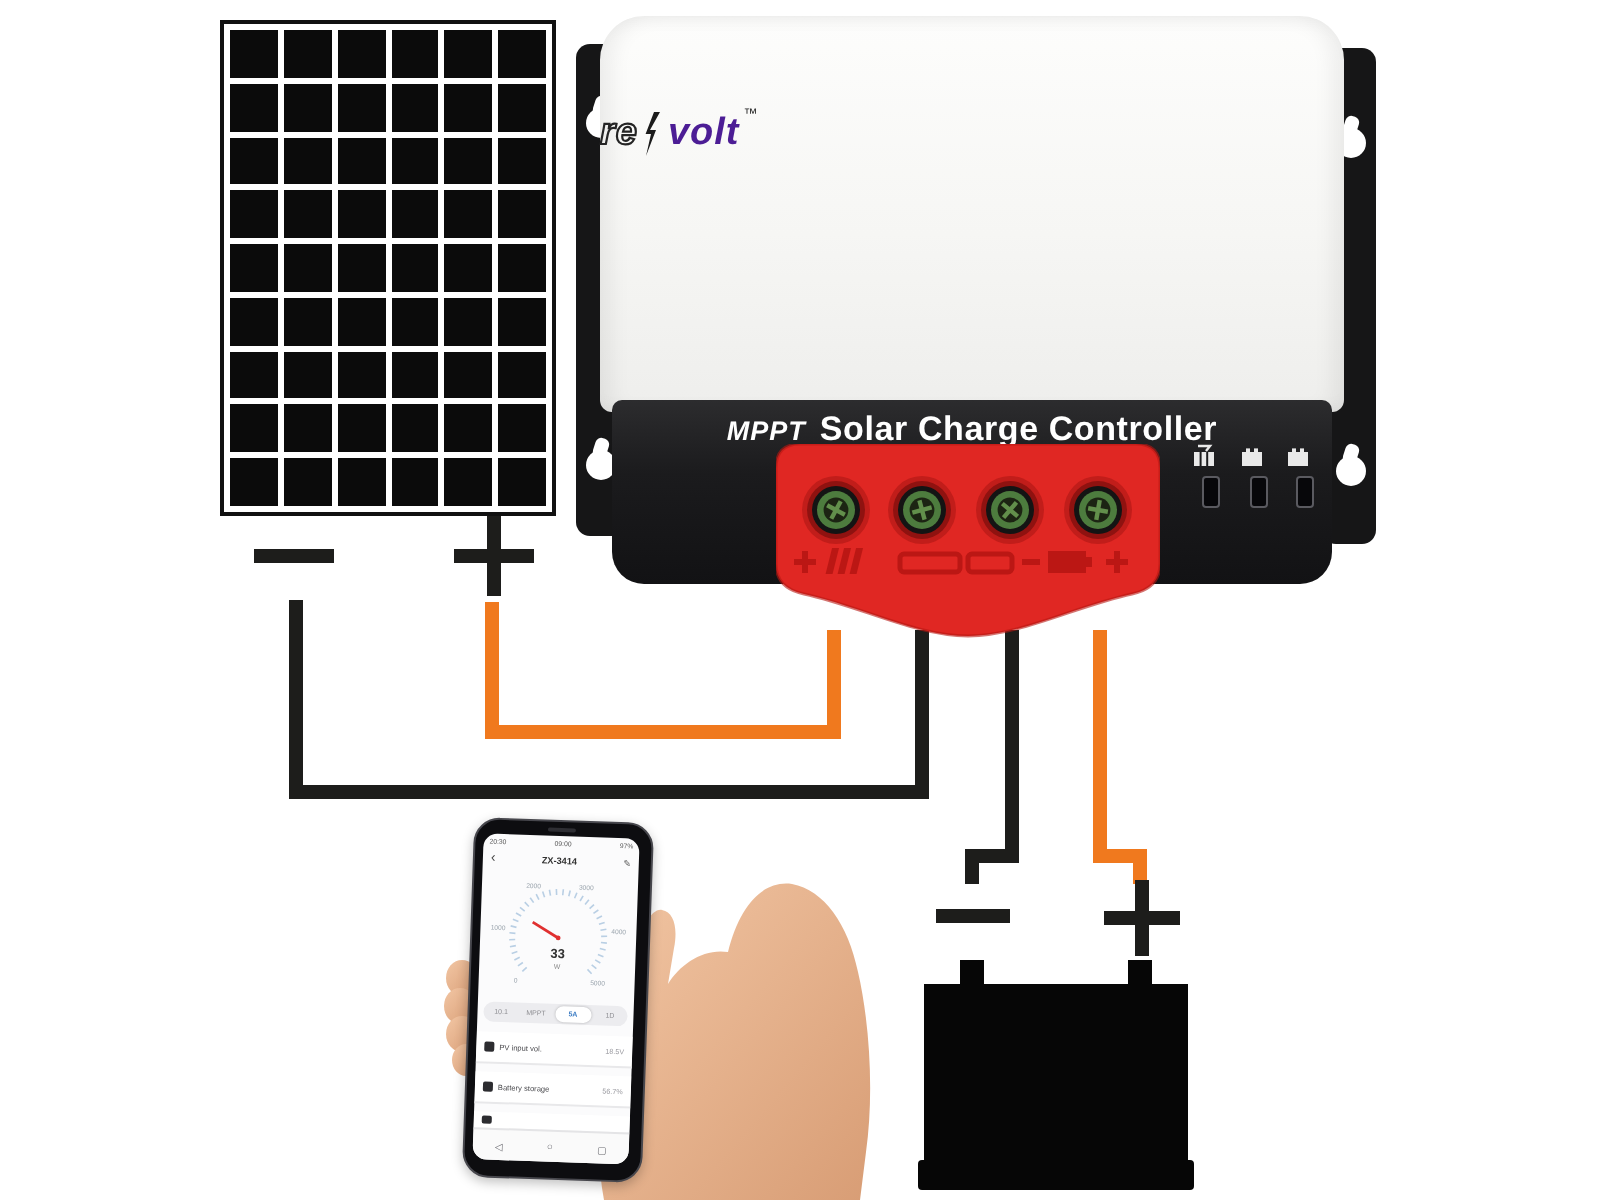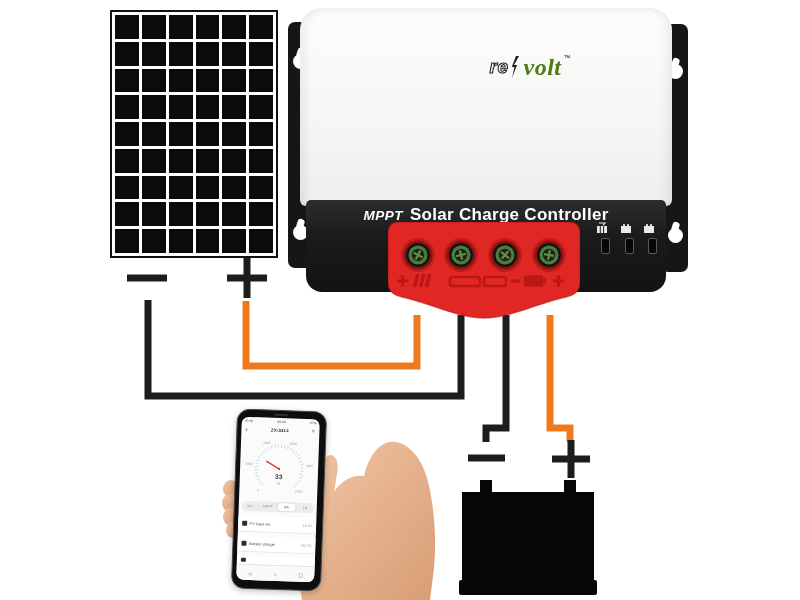--- a/index.html
+++ b/index.html
@@ -20,24 +20,24 @@
   .keyhole:before{content:"";position:absolute;left:4px;top:-6px;width:7px;height:10px;
                   background:#fff;border-radius:3px;transform:rotate(18deg);}
   #ctrl-body{left:300px;top:8px;width:372px;height:198px;
              background:linear-gradient(180deg,#fdfdfc 0%,#f6f6f4 55%,#eeeeec 100%);
              border-radius:22px 22px 6px 6px;
              box-shadow:inset -6px 0 10px rgba(0,0,0,0.06), inset 6px 0 10px rgba(0,0,0,0.06);}
   #ctrl-band{left:306px;top:200px;width:360px;height:92px;
              background:linear-gradient(180deg,#2c2c2e 0%,#1b1b1d 40%,#121214 100%);
              border-radius:5px 5px 16px 16px;}
   #brand{left:300px;top:50px;width:372px;height:34px;display:flex;align-items:center;
-         justify-content:center;gap:2px;margin-left:44px;}
+         justify-content:flex-start;gap:2px;}
   #brand .pre{font-size:19px;font-style:italic;color:transparent;-webkit-text-stroke:1.1px #242424;
               font-weight:600;letter-spacing:.5px;}
-  #brand .post{font-size:24px;font-style:italic;font-weight:800;color:#4d7c0f;letter-spacing:.5px;font-family:Liberation Serif, serif;}
+  #brand .post{font-size:19px;font-style:italic;font-weight:800;color:#4c1d95;letter-spacing:.5px;}
   #brand .tm{font-size:7px;color:#1b1b1b;align-self:flex-start;margin-top:4px;}
   #mppt-line{left:306px;top:205px;width:360px;text-align:center;color:#fff;}
   #mppt-line .mppt{font-size:13.5px;font-weight:900;font-style:italic;letter-spacing:.5px;}
   #mppt-line .rest{font-size:17px;font-weight:700;margin-left:7px;letter-spacing:.3px;}
   .led-slot{position:absolute;width:7px;height:14px;background:#07070a;border:1px solid #5a5a60;
             border-radius:2px;}
 
   
   #phone{left:234px;top:410px;width:88px;height:178px;background:#0d0d10;border-radius:13px;
          border:1px solid #47474d;transform:rotate(2deg);box-shadow:0 2px 6px rgba(0,0,0,.25);}

